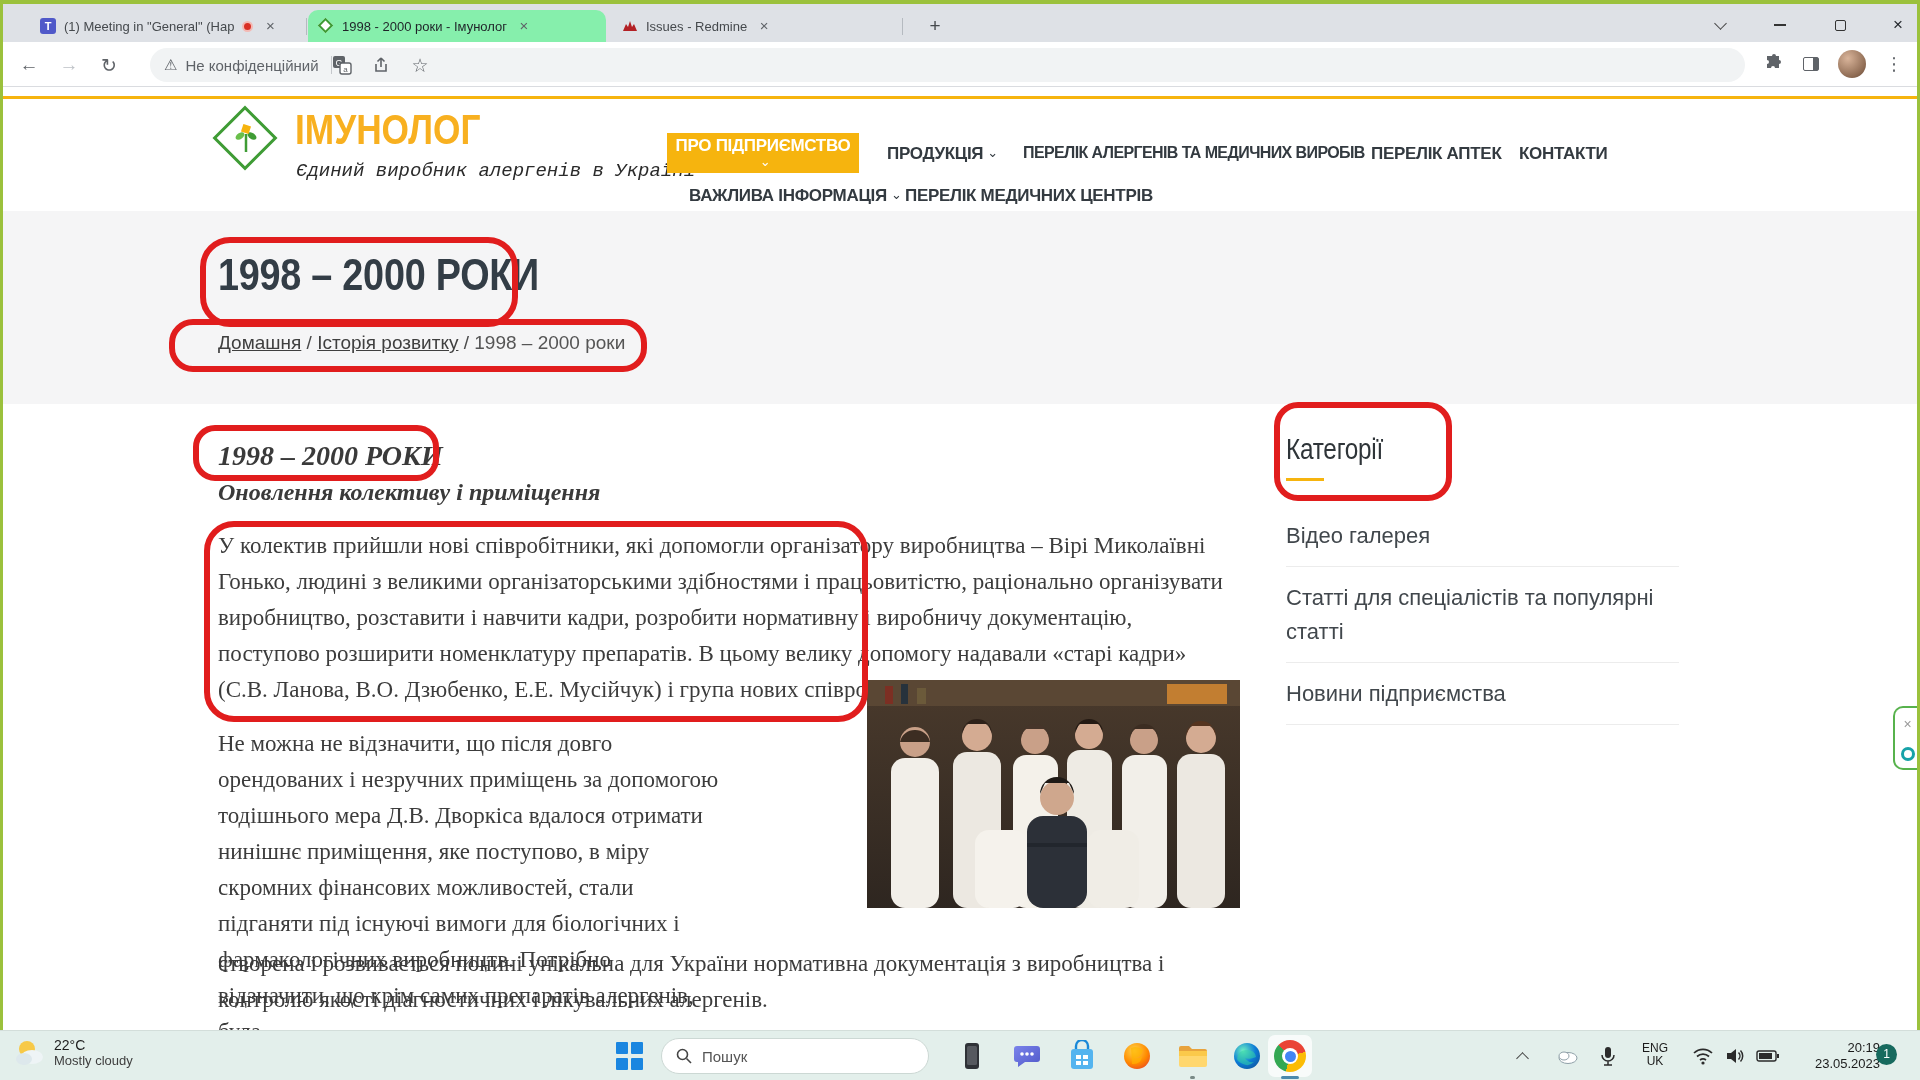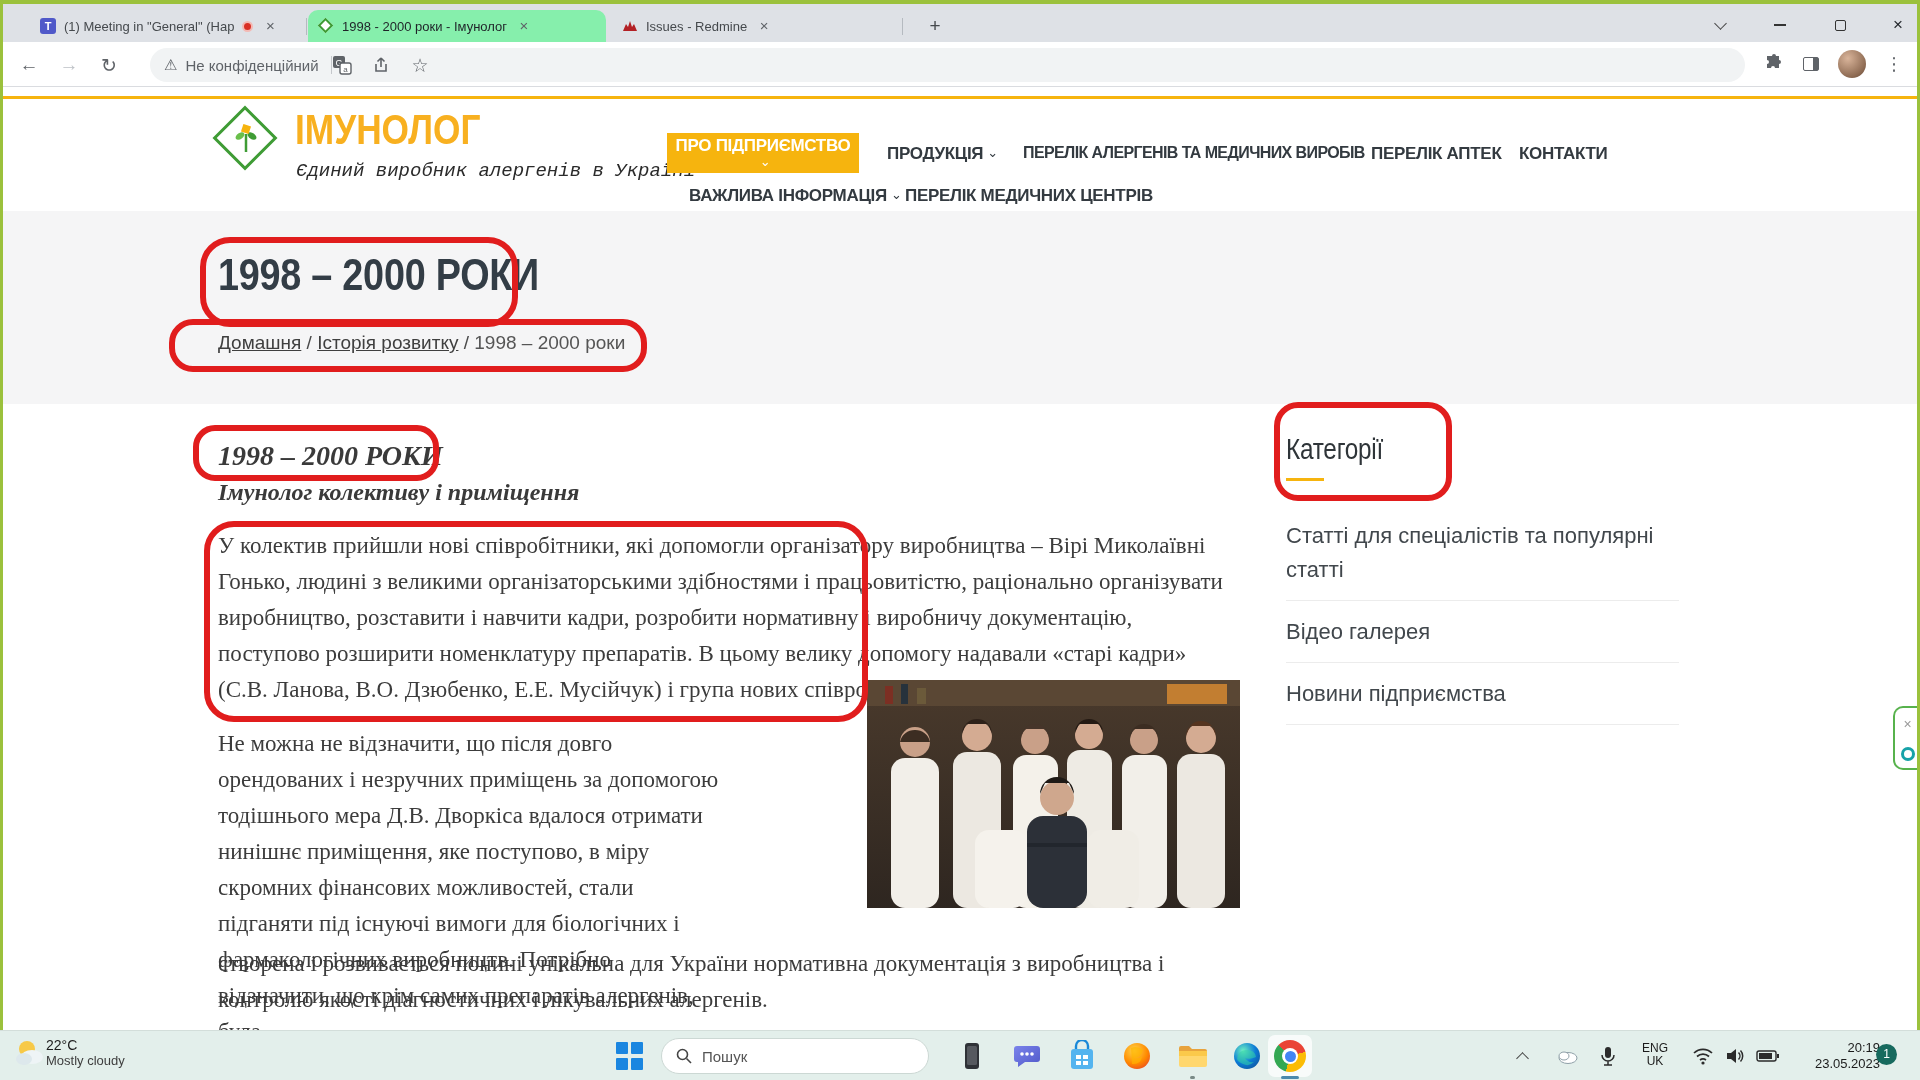--- a/index.html
+++ b/index.html
@@ -90,21 +90,21 @@
   
   .ext-widget { left:1893px; top:706px; width:27px; height:64px; background:#fff;
                 border:2px solid #57b24c; border-right:none; border-radius:10px 0 0 10px; z-index:55;
                 display:flex; flex-direction:column; align-items:center; justify-content:space-around; }
   .ext-x { color:#9a9a9a; font-size:14px; }
   .ext-dot { width:14px; height:14px; border-radius:50%; border:3px solid #17a2a8; }
 
   
   .taskbar { left:0; top:1030px; width:1920px; height:50px; background:#e3efeb;
              border-top:1px solid rgba(0,0,0,.07); z-index:70; }
-  .tb-weather { position:absolute; left:14px; top:5px; display:flex; align-items:center; }
+  .tb-weather { position:absolute; left:14px; top:5px; display:flex; align-items:center; gap:8px; }
   .tb-weather .t { font-size:14px; color:#1e1e1e; }
   .tb-weather .c { font-size:13px; color:#3e3e3e; }
   .start-ico { position:absolute; left:616px; top:11px; width:28px; height:28px; display:grid;
                grid-template-columns:12px 12px; grid-gap:3px; }
   .start-ico div { width:12px; height:12px; background:#1a86e0; border-radius:1px; }
   .tb-search { position:absolute; left:661px; top:7px; width:268px; height:36px; background:#fff;
                border:1px solid #ccd8d4; border-radius:18px; display:flex; align-items:center;
                gap:10px; padding:0 14px; color:#555; font-size:15px; }
   .app-ico { position:absolute; top:9px; width:32px; height:32px; }
   .app-dot { position:absolute; top:45px; width:5px; height:3px; border-radius:2px; background:#7a8a86; }
@@ -249,21 +249,21 @@
       <div class="abs crumbs">
         <a>Домашня</a>
         <span>/</span>
         <a>Історія розвитку</a>
         <span>/</span>
         <span style="color:#555;">1998 – 2000 роки</span>
       </div>
     </div>
 
     <div class="abs serif-h1">1998 – 2000 РОКИ</div>
-    <div class="abs serif-h2">Імунолог колективу і приміщення</div>
+    <div class="abs serif-h2">Оновлення колективу і приміщення</div>
     <div class="abs para p1">У колектив прийшли нові співробітники, які допомогли організатору виробництва – Вірі Миколаївні Гонько, людині з великими організаторськими здібностями і працьовитістю, раціонально організувати виробництво, розставити і навчити кадри, розробити нормативну і виробничу документацію, поступово розширити номенклатуру препаратів. В цьому велику допомогу надавали «старі кадри» (С.В. Ланова, В.О. Дзюбенко, Е.Е. Мусійчук) і група нових співробітників.</div>
     <div class="abs para p2n">Не можна не відзначити, що після довго орендованих і незручних приміщень за допомогою тодішнього мера Д.В. Дворкіса вдалося отримати нинішнє приміщення, яке поступово, в міру скромних фінансових можливостей, стали підганяти під існуючі вимоги для біологічних і фармакологічних виробництв. Потрібно відзначити, що крім самих препаратів алергенів, була</div>
     <div class="abs para p2w">створена і розвивається понині унікальна для України нормативна документація з виробництва і контролю якості  діагностичних і лікувальних алергенів.</div>
 
     <svg class="abs photo" viewBox="0 0 373 228">
       <defs>
         <linearGradient id="bg" x1="0" y1="0" x2="0" y2="1">
           <stop offset="0" stop-color="#4a3a2c"></stop>
             <stop offset="0.5" stop-color="#3c3026"></stop>
             <stop offset="1" stop-color="#2e2620"></stop>
@@ -303,22 +303,22 @@
       <path d="M160 165 h60" stroke="#22262d" stroke-width="4"></path>
 
       <rect x="108" y="150" width="52px" height="78" rx="14" fill="#f5f2ec"></rect>
       <rect x="220" y="150" width="52" height="78" rx="14" fill="#f0ede6"></rect>
     </svg>
 
     <div class="abs sidebar">
       <div class="sb-title cond"><span class="squeeze">Категорії</span></div>
       <div class="sb-bar"></div>
       <div style="height:24px;"></div>
+      <div class="sb-item">Відео галерея</div>
       <div class="sb-item">Статті для спеціалістів та популярні статті</div>
-      <div class="sb-item">Відео галерея</div>
       <div class="sb-item">Новини підприємства</div>
     </div>
   </div>
 
   <div class="anno" style="left:200px; top:237px; width:318px; height:90px;"></div>
   <div class="anno" style="left:169px; top:319px; width:478px; height:53px; border-radius:24px;"></div>
   <div class="anno" style="left:193px; top:425px; width:246px; height:56px; border-radius:22px;"></div>
   <div class="anno" style="left:204px; top:521px; width:664px; height:201px;"></div>
   <div class="anno" style="left:1274px; top:402px; width:178px; height:99px; border-radius:24px;"></div>
 

